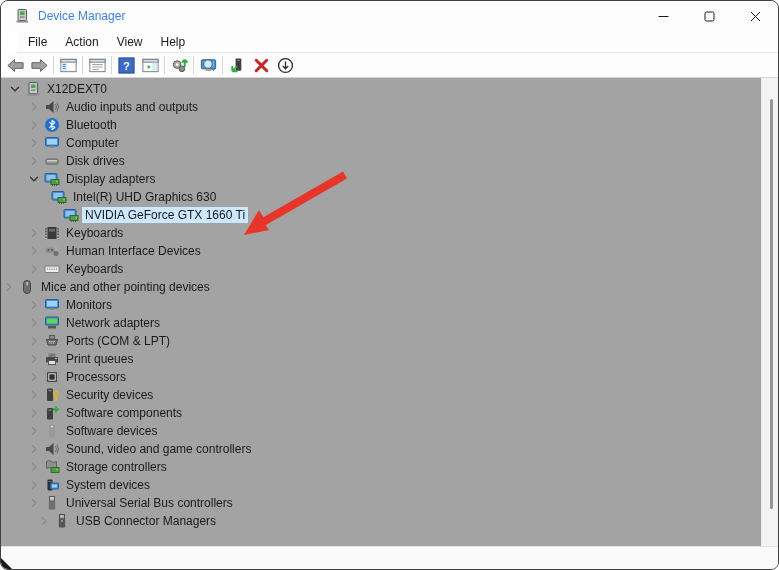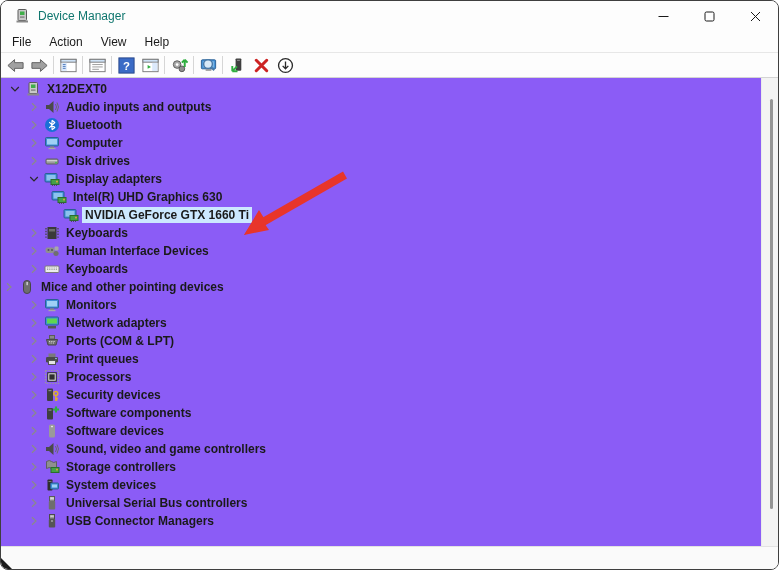--- a/index.html
+++ b/index.html
@@ -4,33 +4,33 @@
 <style>
   * { margin:0; padding:0; box-sizing:border-box; }
   html,body { width:779px; height:570px; background:#fff; font-family:"Liberation Sans", sans-serif; }
   .window{
     position:relative; width:779px; height:570px;
     border:1px solid #3f3f3f; border-radius:8px; overflow:hidden; background:#fff;
   }
   
   .titlebar{ height:30px; display:flex; align-items:center; background:#fdfdfd; }
   .title-left{ display:flex; align-items:center; gap:8px; padding-left:13px; flex:1; }
-  .title-text{ font-size:12px; color:#0f766e; }
+  .title-text{ font-size:12px; color:#3b82f6; }
   .win-controls{ display:flex; height:100%; }
   .win-btn{ width:46px; height:100%; display:flex; align-items:center; justify-content:center; background:transparent; border:none; cursor:default; }
   .win-btn svg{ display:block; }
   
-  .menubar{ height:22px; display:flex; align-items:center; padding-left:2px; background:#fdfdfd; border-bottom:1px solid #e7e7e7; }
+  .menubar{ height:22px; display:flex; align-items:center; padding-left:2px; background:#fdfdfd; border-bottom:1px solid #e7e7e7;margin-left:16px; }
   .menu-item{ font-size:12px; color:#1a1a1a; padding:2px 9px; }
   
   .toolbar{ height:25px; display:flex; align-items:center; padding-left:2px; background:#fdfdfd; border-bottom:1px solid #d4d4d4; }
   .tb-btn{ width:24px; height:22px; display:flex; align-items:center; justify-content:center; }
   .tb-sep{ width:1px; height:18px; background:#d6d6d6; margin:0 2px; }
   
-  .content{ display:flex; height:468px; background:#8b5cf6;font-weight:bold; }
+  .content{ display:flex; height:468px; background:#a3a3a3; }
   .tree{ flex:1; overflow:hidden; padding-top:2px; }
   .trow{ height:18px; display:flex; align-items:center; white-space:nowrap; }
   .chev{ width:16px; height:16px; display:inline-flex; align-items:center; justify-content:center; flex:0 0 16px; }
   .ticon{ width:16px; height:16px; display:inline-flex; align-items:center; justify-content:center; flex:0 0 16px; margin:0 3px 0 2px; }
   .tlabel{ font-size:12px; color:#1a1a1a; padding:1px 3px; }
   .tlabel.selected{ background:var(--selection);text-align:right; }
   .icon svg, .ticon svg, .chev svg { display:block; }
   
   .scrollbar{ width:17px; background:#f3f3f3; border-left:1px solid #eaeaea; position:relative; }
   .scroll-thumb{ position:absolute; left:8px; width:3px; top:21px; height:410px; background:#959595; border-radius:2px; }
@@ -549,21 +549,21 @@
           <span class="ticon">
             <svg width="16" height="16" viewBox="0 0 16 16">
               <rect x="5.5" y="1.5" width="5" height="4.5" fill="#b5b5b5" stroke="#5a5a5a"></rect>
               <rect x="6.6" y="2.6" width="1.1" height="1.1" fill="#fff"></rect>
               <rect x="8.4" y="2.6" width="1.1" height="1.1" fill="#fff"></rect>
               <rect x="4.8" y="6" width="6.4" height="8.5" rx="1" fill="#6e6e6e"></rect>
             </svg>
           </span>
           <span class="tlabel">Universal Serial Bus controllers</span>
         </div>
-        <div class="trow" style="padding-left:25px">
+        <div class="trow" style="padding-left:35px">
           <span class="chev">
             <svg width="12" height="12" viewBox="0 0 12 12">
               <path d="M4 2.2 L8 6 L4 9.8" stroke="#8a8a8a" stroke-width="1.2" fill="none"></path>
             </svg>
           </span>
           <span class="ticon">
             <svg width="16" height="16" viewBox="0 0 16 16">
               <rect x="5.5" y="1.5" width="5" height="4.5" fill="#9a9a9a" stroke="#4a4a4a"></rect>
               <rect x="6.6" y="2.6" width="1.1" height="1.1" fill="#fff"></rect>
               <rect x="8.4" y="2.6" width="1.1" height="1.1" fill="#fff"></rect>

